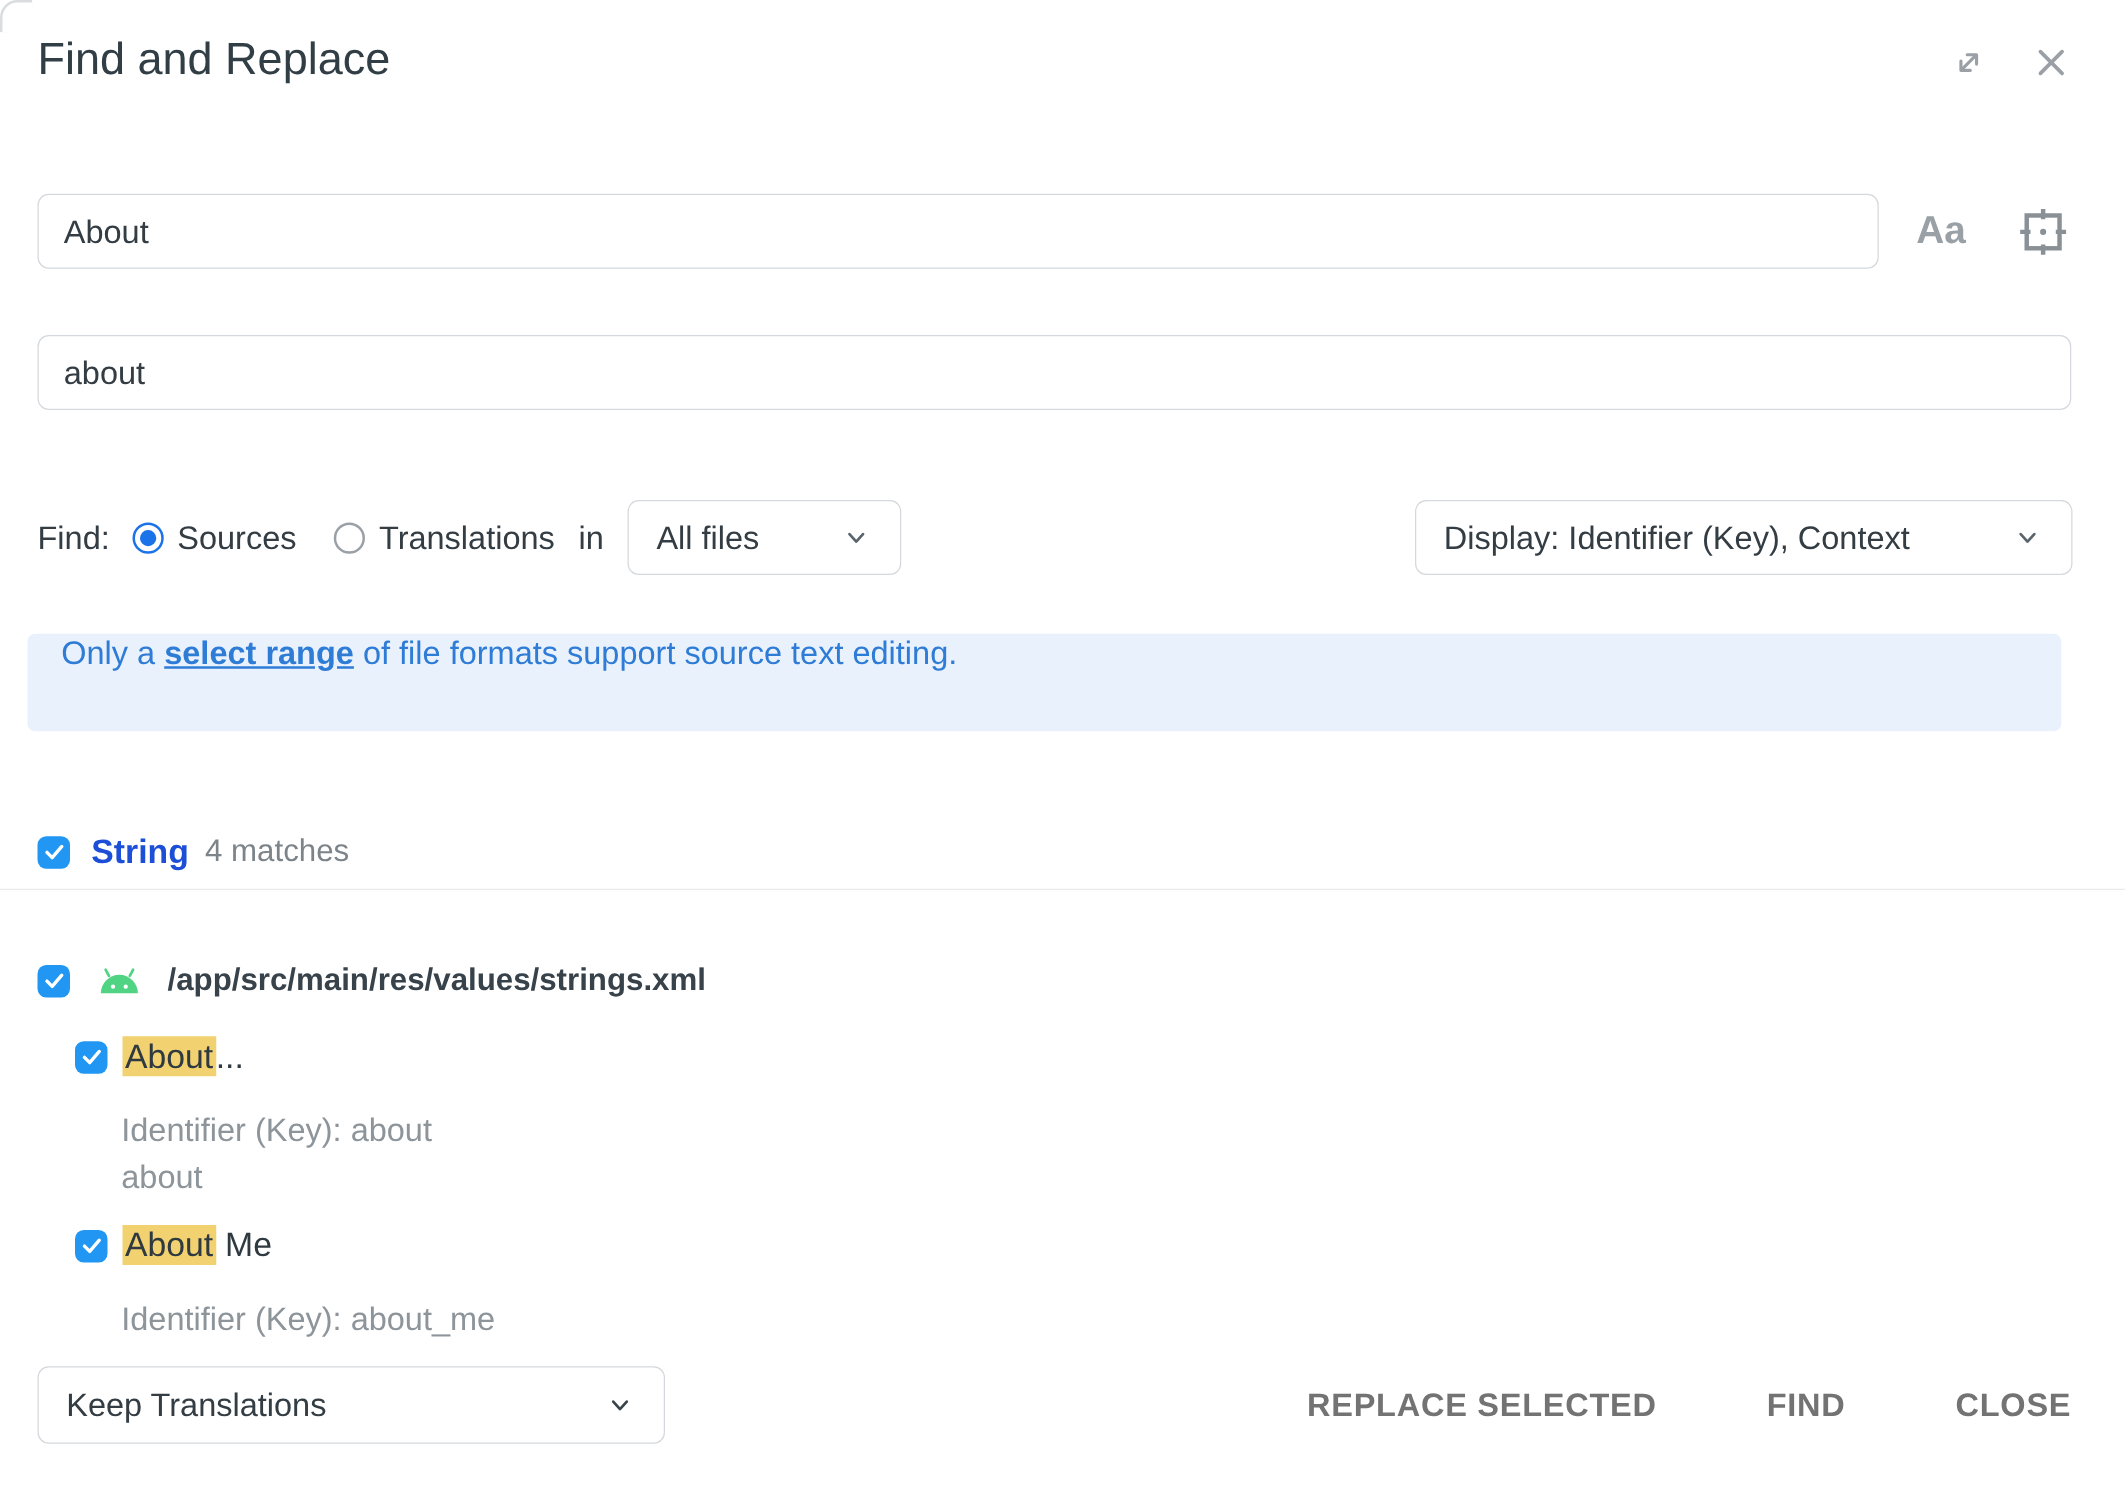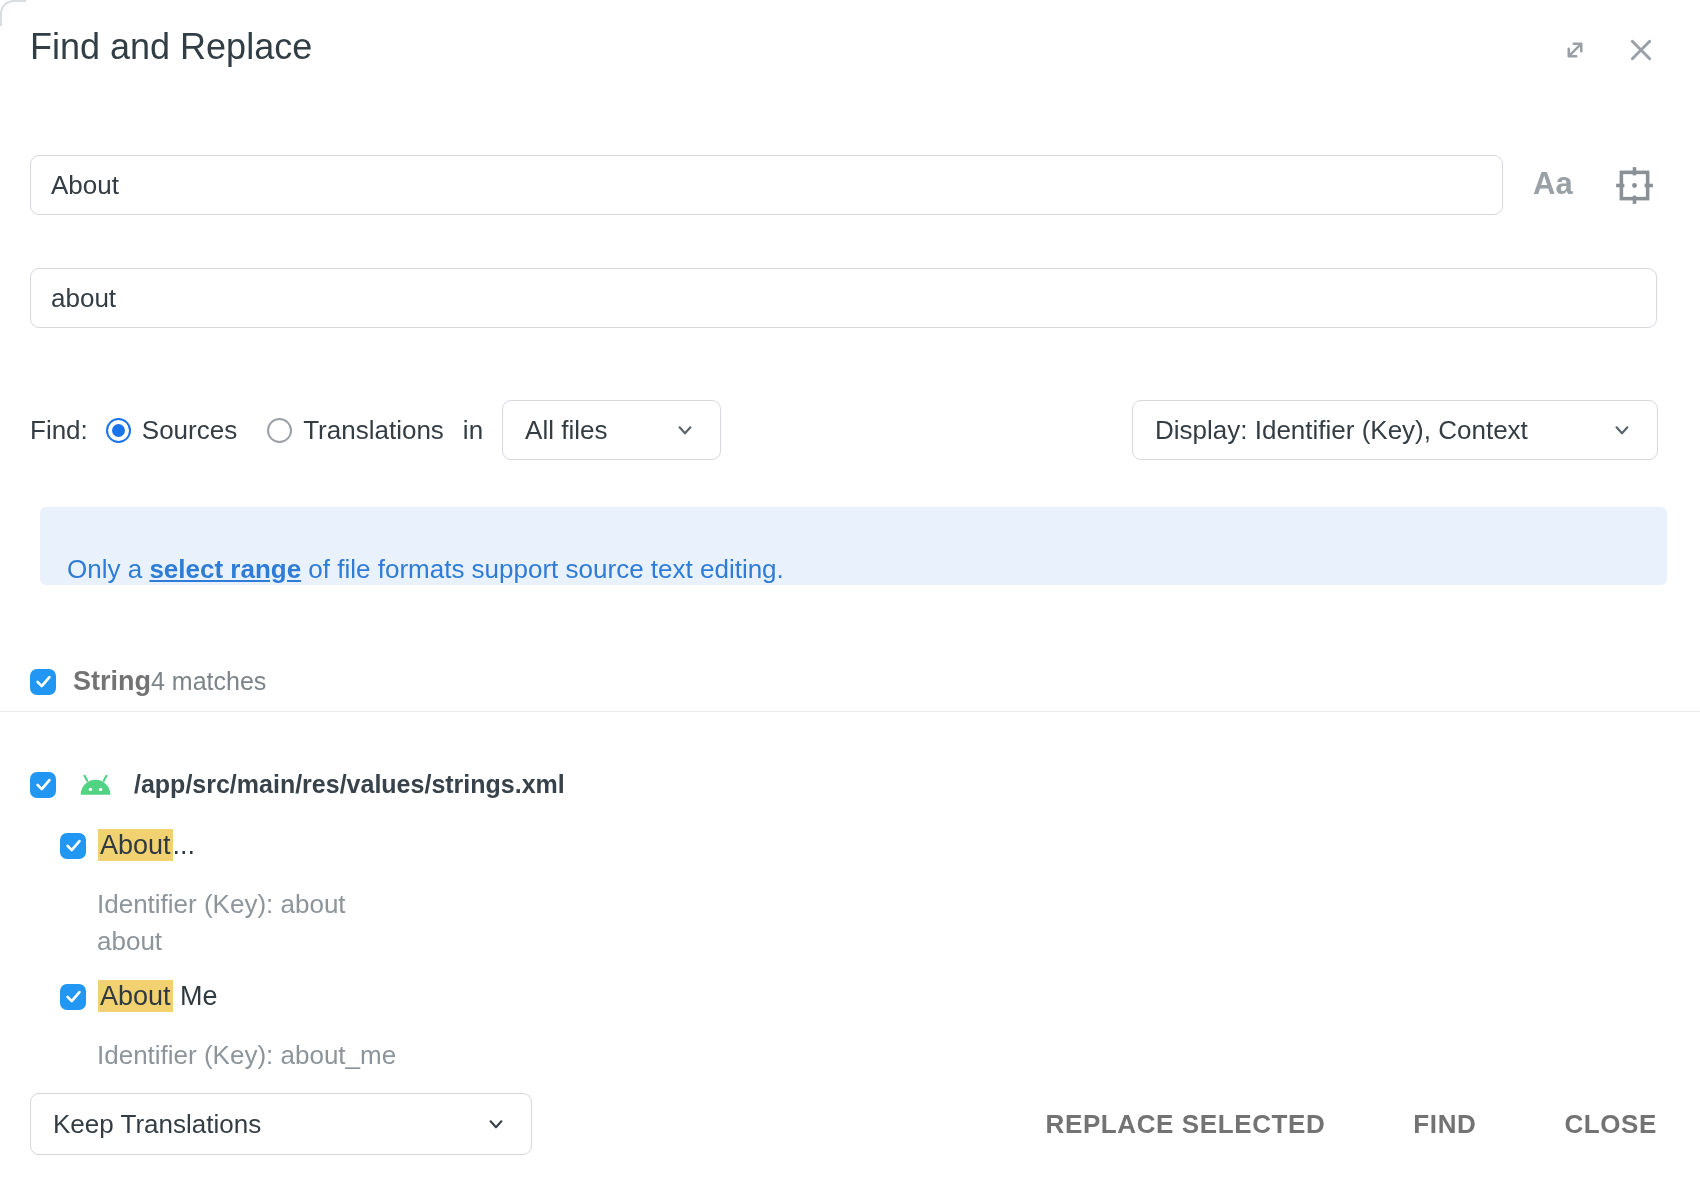--- a/index.html
+++ b/index.html
@@ -61,37 +61,37 @@
   .in-label{margin-right:19px;}
   .select-box{
     display:flex;align-items:center;justify-content:space-between;
     padding:0 22px;cursor:pointer;
   }
   .files-select{width:219px;height:60px;}
   .display-select{
     position:absolute;left:1132px;top:400px;width:526px;height:60px;
   }
   .banner{
-    position:absolute;left:40px;top:507px;width:1627px;height:78px;
+    position:absolute;left:22px;top:507px;width:1627px;height:78px;
     box-sizing:border-box;background:#e8f1fc;border-radius:6px;
-    display:flex;align-items:flex-end;padding:0 27px;
+    display:flex;align-items:flex-start;padding:0 27px;
     font-size:26px;color:#2e7cd6;
   }
   .banner a{color:#2e7cd6;font-weight:700;text-decoration:underline;cursor:pointer;}
   .checkbox{
     box-sizing:border-box;flex:none;
     width:26px;height:26px;border-radius:7px;background:#2196f3;
     display:flex;align-items:center;justify-content:center;cursor:pointer;
   }
   .group-row{
     position:absolute;left:30px;top:666px;
     display:flex;align-items:center;
   }
-  .group-label{margin-left:17px;font-size:27px;font-weight:700;color:#737373;}
-  .group-count{font-size:25px;color:#7c848a;}
+  .group-label{margin-left:17px;font-size:27px;font-weight:700;color:#1d4ed8;}
+  .group-count{margin-left:13px;font-size:25px;color:#7c848a;}
   .divider{
     position:absolute;left:0;top:711px;width:1700px;height:0;
     border-top:1px solid #e9ebee;
   }
   .file-row{
     position:absolute;left:30px;top:758px;
     display:flex;align-items:center;margin-top:12px;
   }
   .file-icon{margin-left:21px;display:flex;align-items:center;}
   .file-path{margin-left:20px;font-size:25px;font-weight:700;color:#37424a;}

